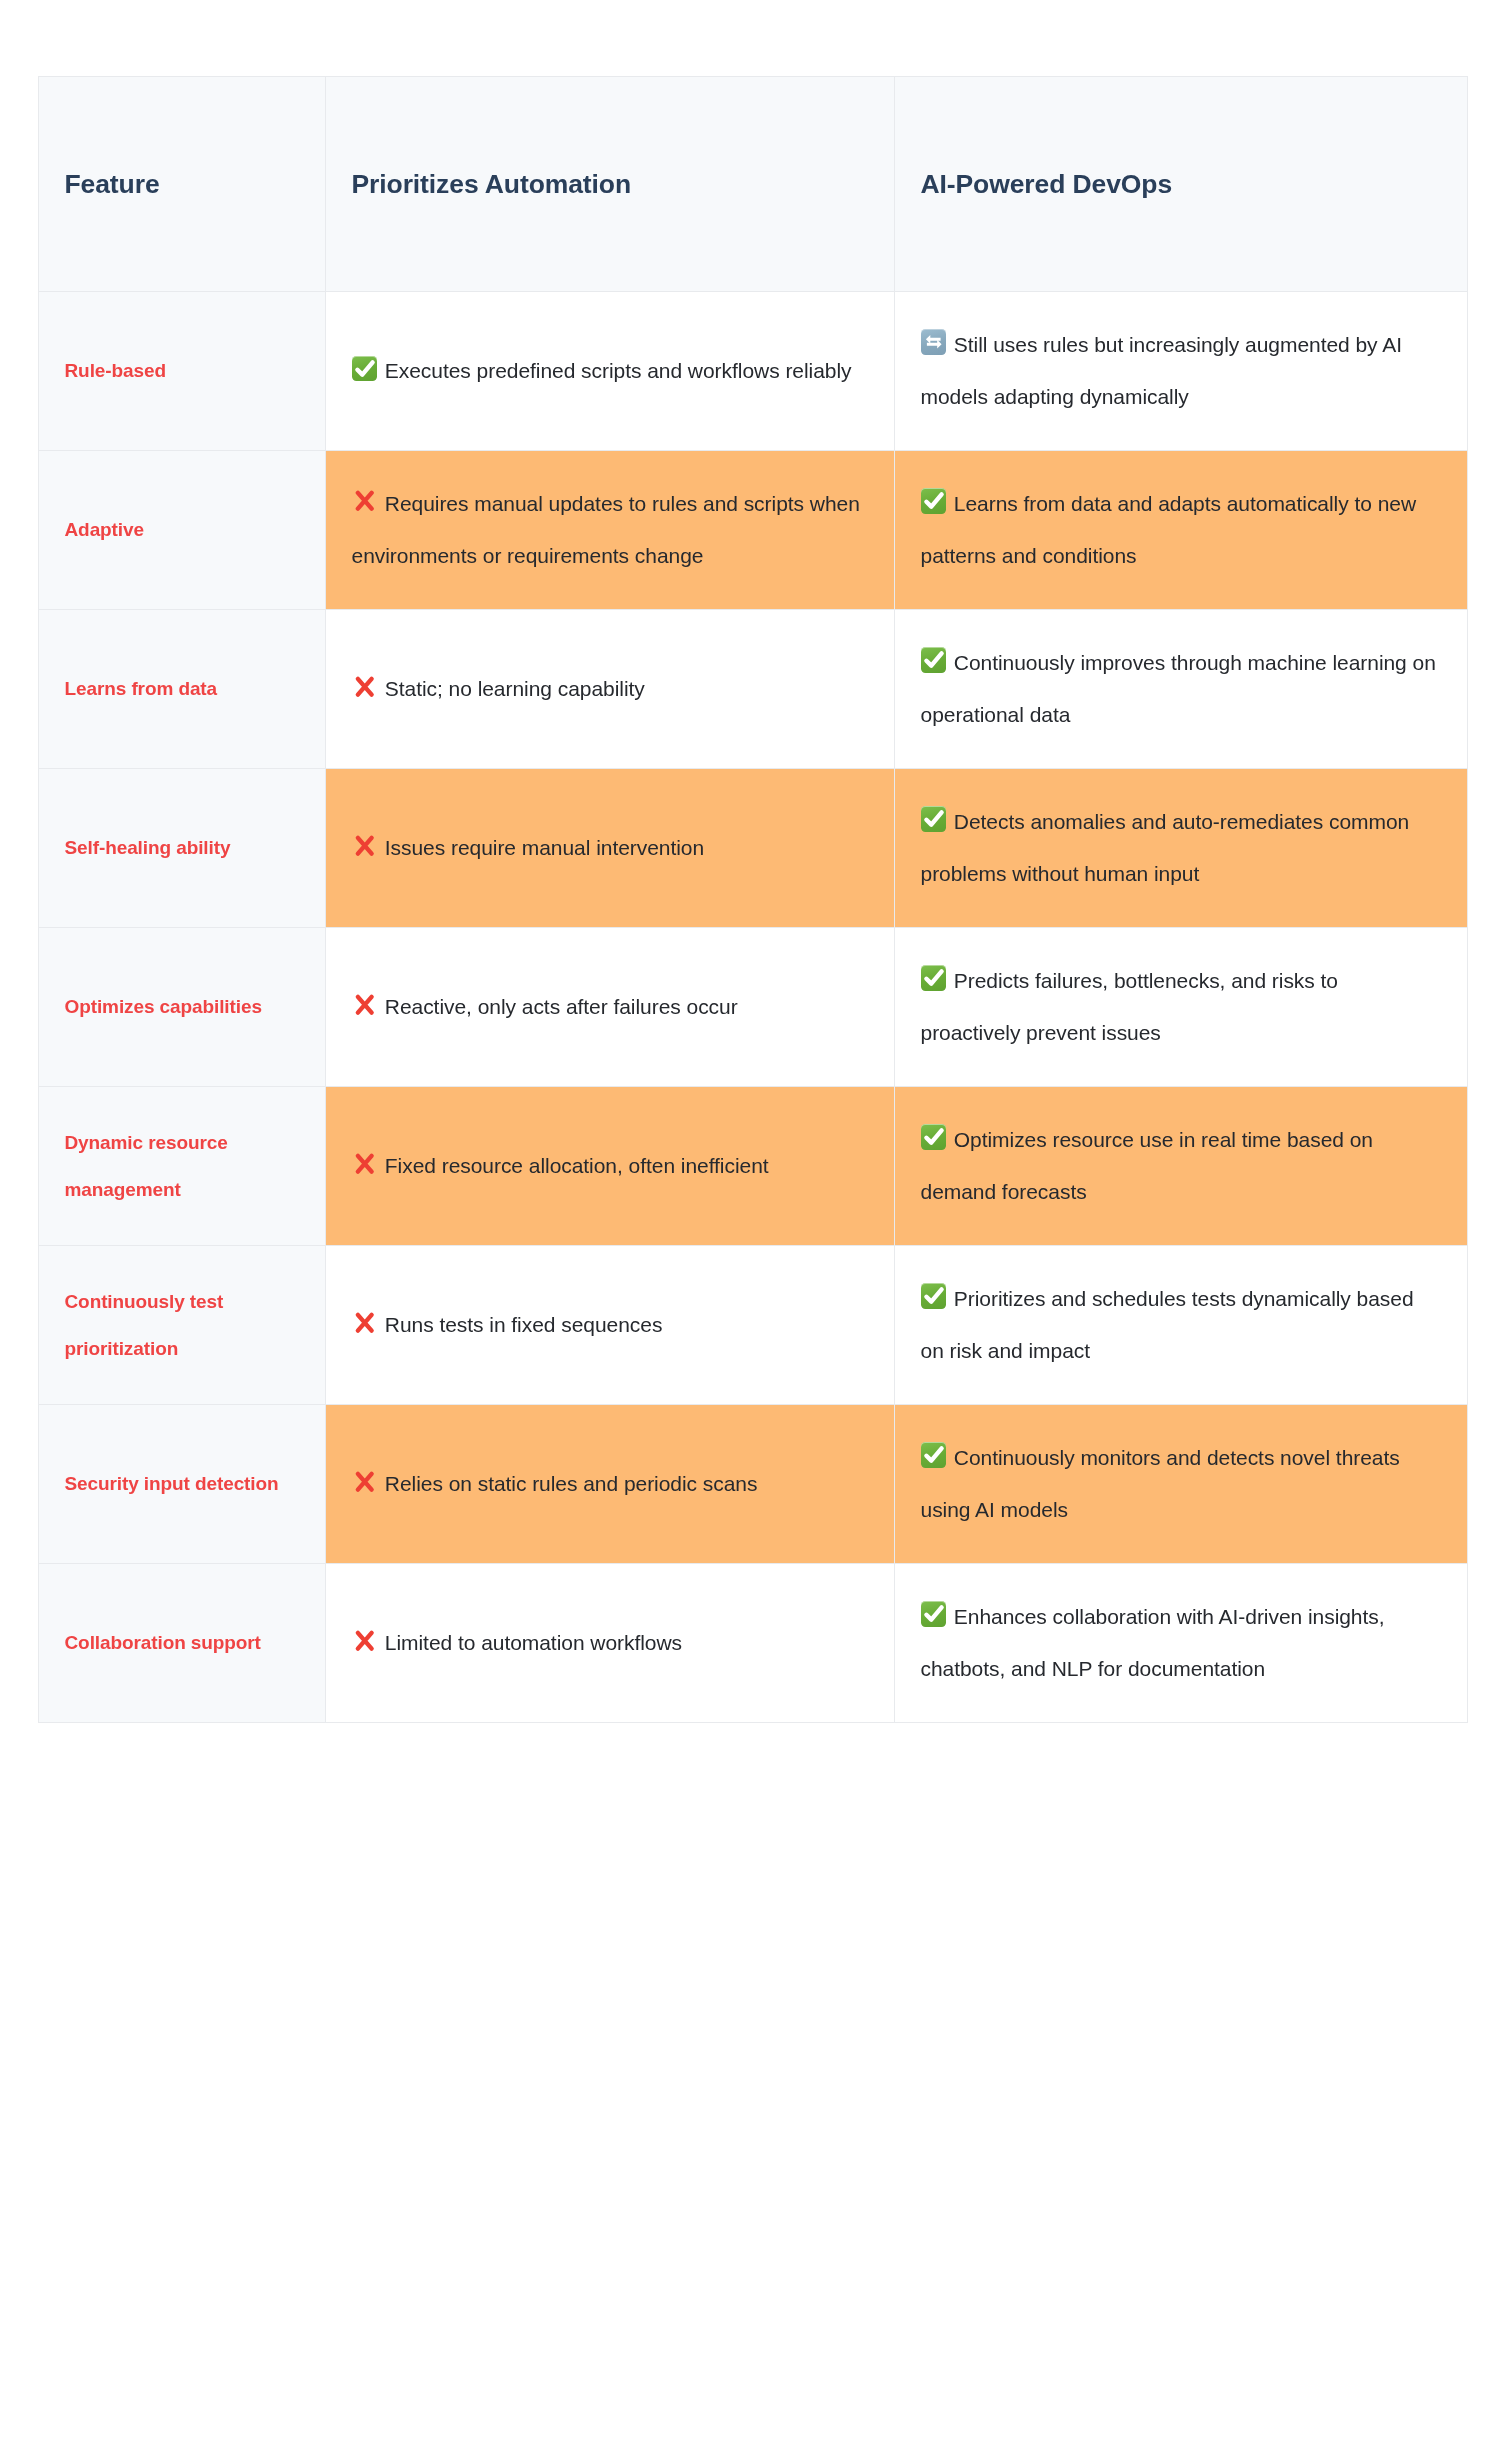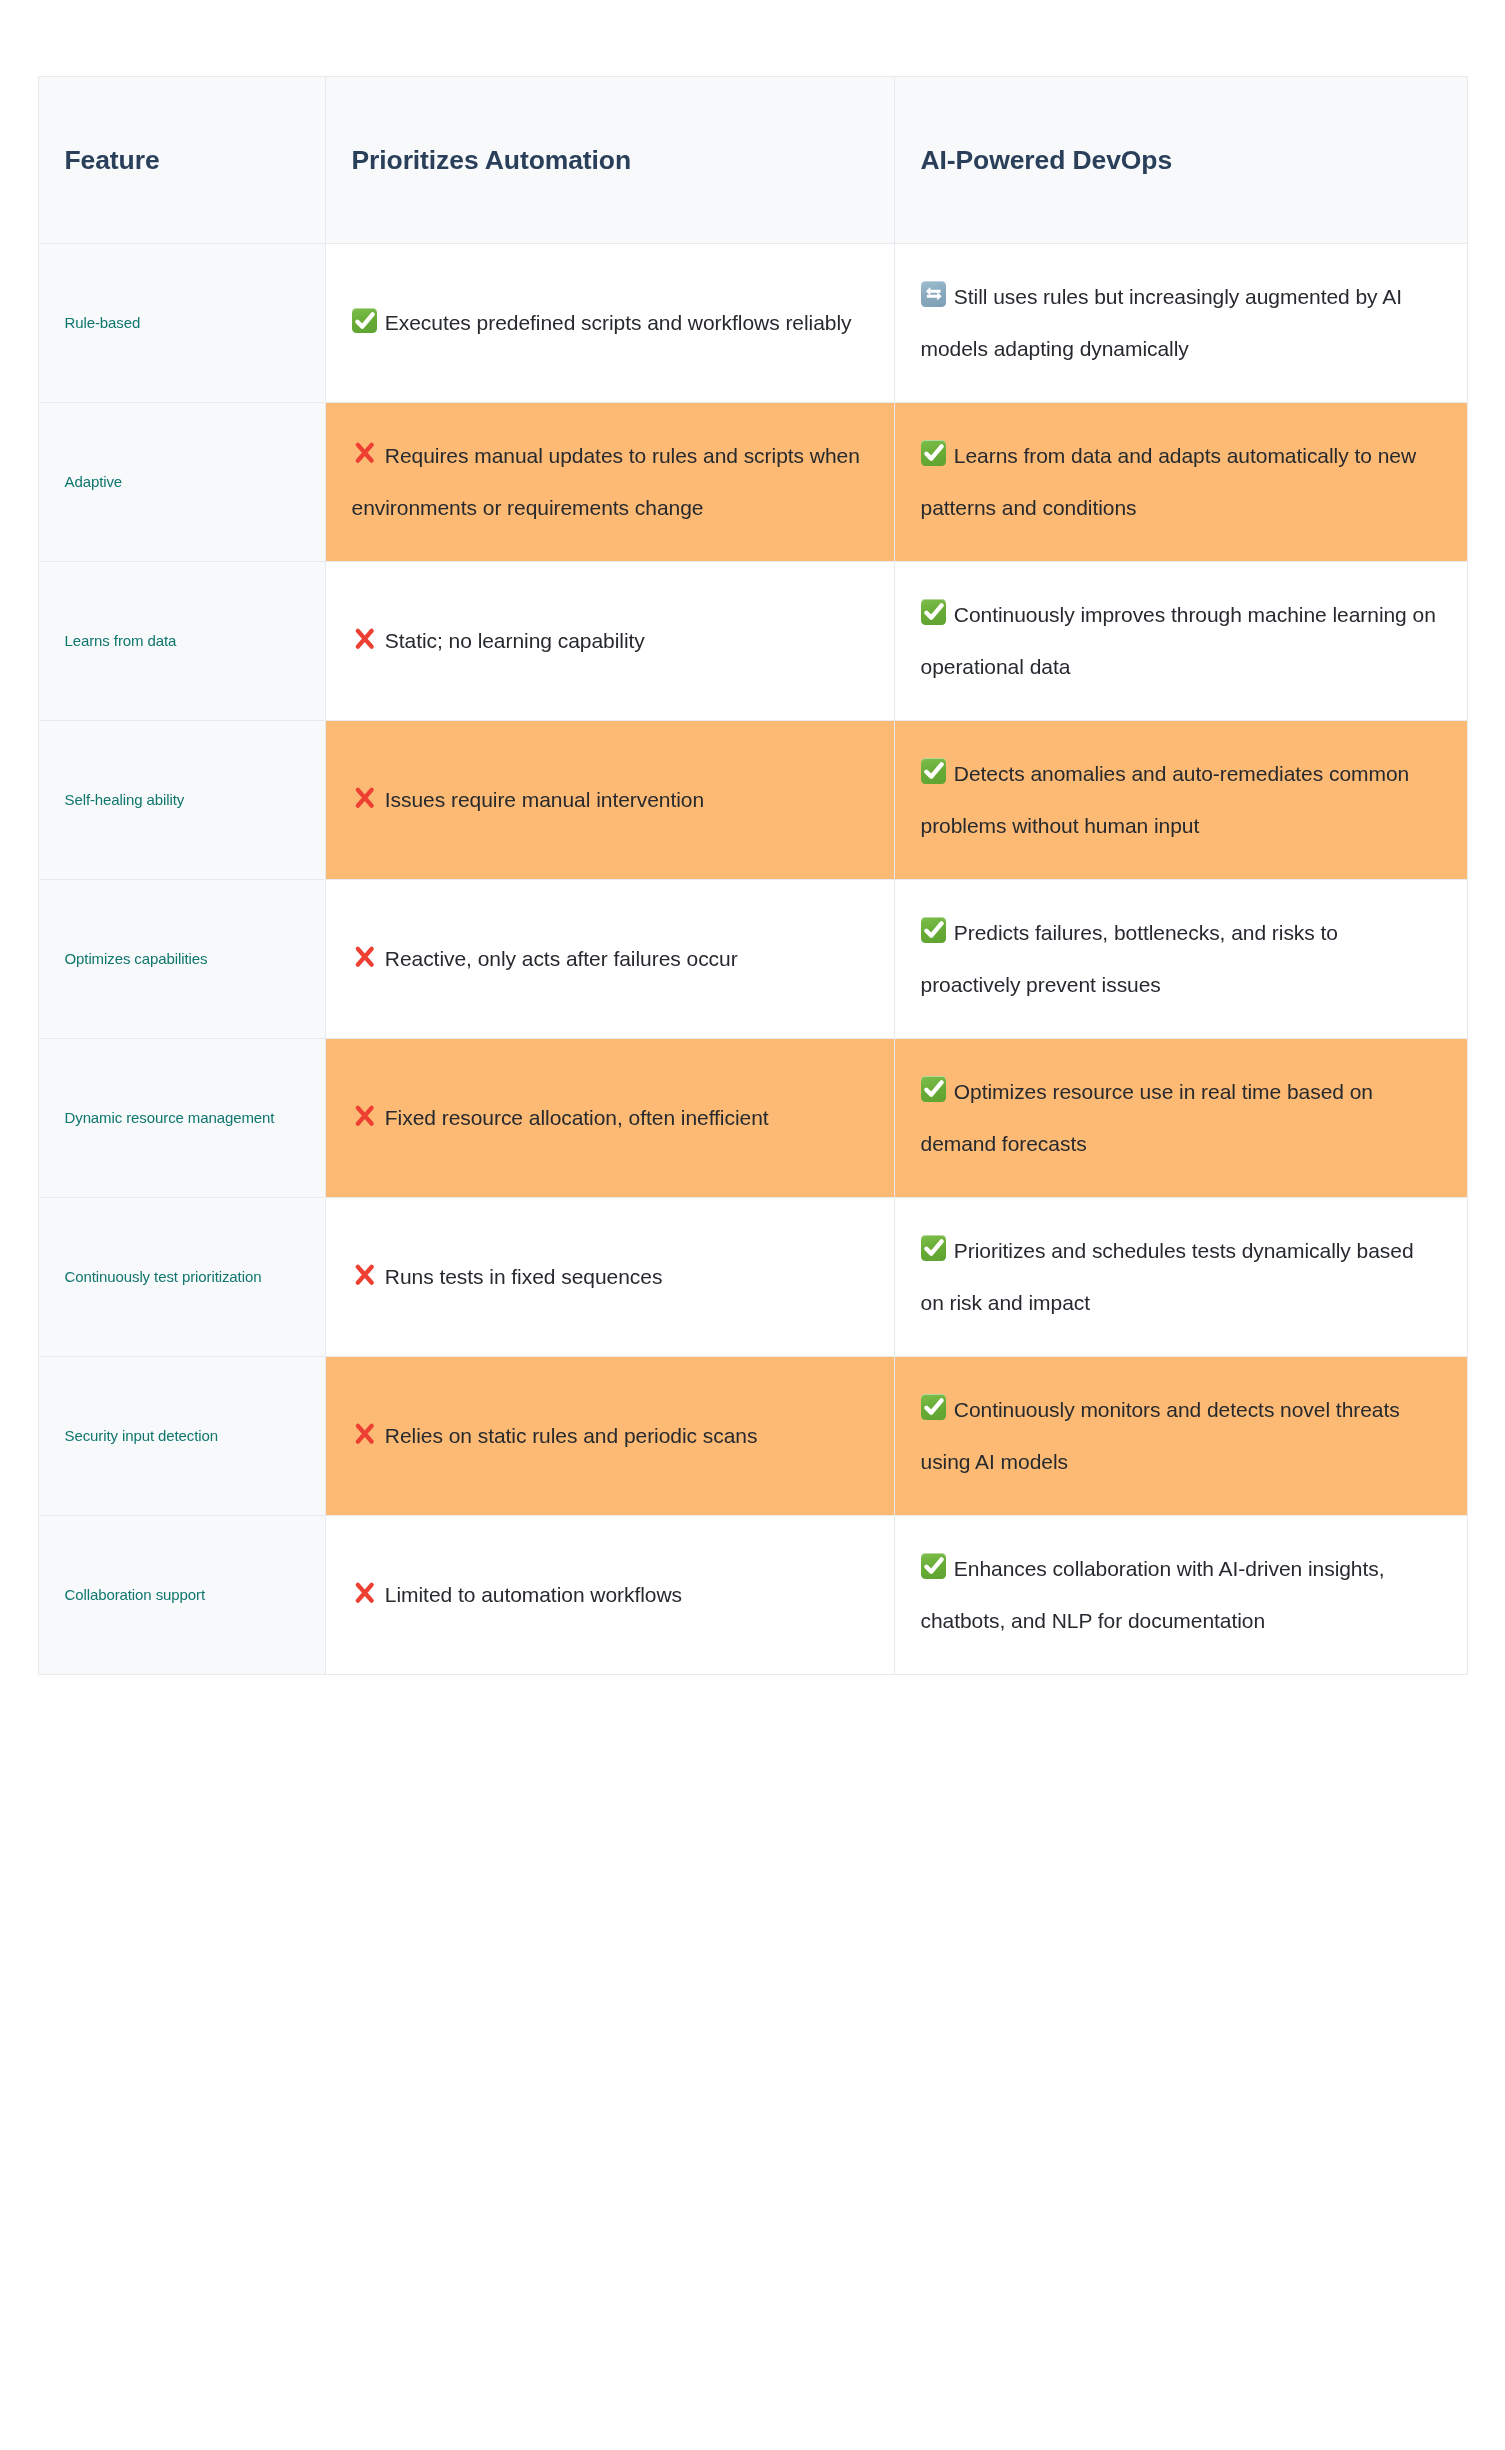--- a/index.html
+++ b/index.html
@@ -35,33 +35,33 @@
   col.c3 { width: 573px; }
 
   table.cmp th, table.cmp td {
     border: 1.5px solid #e8eaed;
     vertical-align: middle;
     text-align: left;
     padding: 26.5px 26.5px 26.5px 25.5px;
   }
   table.cmp thead th {
     background: #f7f9fb;
-    height: 167px;
+    height: 215px;
     font-size: 26.5px;
     font-weight: bold;
     color: #2a3f5a;
     letter-spacing: -0.1px;
     line-height: 1.3;
   }
   
   table.cmp tbody td.feat {
     background: #f7f9fb;
-    font-size: 15px;
-    font-weight: normal;
-    color: #0f766e;
+    font-size: 19px;
+    font-weight: bold;
+    color: #ef4444;
     line-height: 2.5;
     letter-spacing: -0.1px;
   }
   table.cmp tbody td.cell {
     background: #ffffff;
     font-size: 21px;
     font-weight: normal;
     color: #26292e;
     line-height: 2.5;
     letter-spacing: -0.05px;

